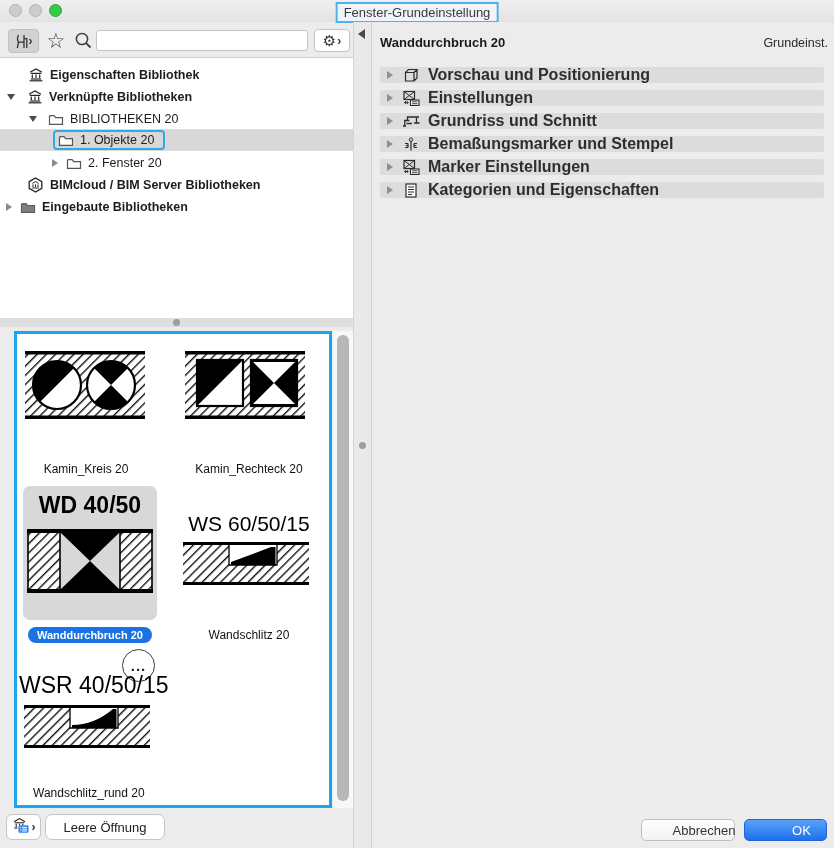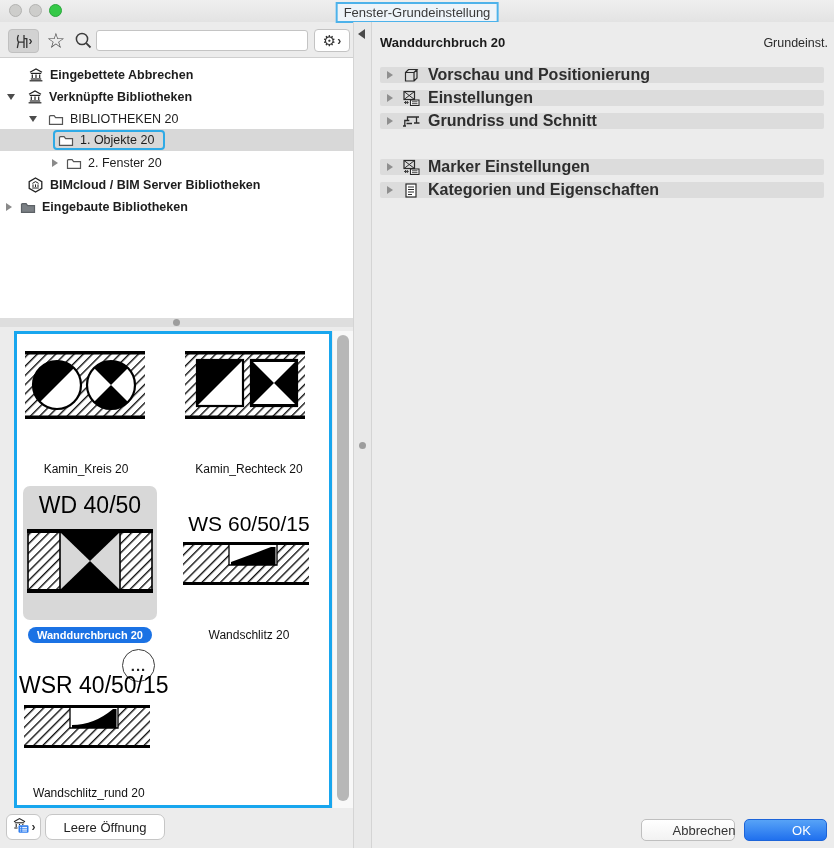--- a/index.html
+++ b/index.html
@@ -47,21 +47,21 @@
   .vsplit{position:absolute;left:353px;top:22px;width:19px;height:826px;background:#e9e9e9;
           border-left:1px solid #d4d4d4;border-right:1px solid #d4d4d4;box-sizing:border-box;}
   .collapse-tri{position:absolute;left:4px;top:7px;width:0;height:0;
                 border-top:5px solid transparent;border-bottom:5px solid transparent;border-right:7.5px solid #4a4a4a;}
 
   
   .libpanel{position:absolute;left:14px;top:331px;width:318px;height:477px;box-sizing:border-box;
             border:3px solid #18a6ee;background:#fff;}
   .cap{position:absolute;font-size:12px;color:#111;text-align:center;white-space:nowrap;}
   .biglabel{position:absolute;text-align:center;color:#000;white-space:nowrap;}
-  .wdbox{position:absolute;left:6px;top:152px;width:134px;height:134px;background:#d8d8d8;border-radius:7px;}
+  .wdbox{position:absolute;left:6px;top:152px;width:134px;height:134px;background:#d8d8d8;border-radius:7px;font-weight:bold;}
   .pillrow{position:absolute;left:6px;top:291px;width:134px;text-align:center;}
   .pill{display:inline-block;background:#1b72e4;color:#fff;font-size:11px;font-weight:700;
         border-radius:9px;padding:2px 9px;white-space:nowrap;}
   .morebtn{position:absolute;left:105px;top:315px;width:33px;height:33px;border-radius:50%;
            border:1.5px solid #3c3c3c;background:#fff;box-sizing:border-box;
            display:flex;align-items:center;justify-content:center;font-size:15px;font-weight:700;color:#222;letter-spacing:1px;}
   .scrolltrack{position:absolute;left:333px;top:331px;width:20px;height:477px;background:#f8f8f8;}
   .scrollthumb{position:absolute;left:337px;top:335px;width:12px;height:466px;border-radius:6px;background:#b7b7b7;}
 
   
@@ -143,21 +143,21 @@
             <path d="M2,4.3 L8,1 L14,4.3"></path>
             <line x1="2.8" y1="5.4" x2="13.2" y2="5.4"></line>
             <line x1="4.3" y1="6.6" x2="4.3" y2="10"></line>
             <line x1="8" y1="6.6" x2="8" y2="10"></line>
             <line x1="11.7" y1="6.6" x2="11.7" y2="10"></line>
             <line x1="2.8" y1="11" x2="13.2" y2="11"></line>
             <line x1="1.6" y1="12.8" x2="14.4" y2="12.8"></line>
           </g>
         </svg>
     </span>
-    <span class="tlabel">Eingebettete Abbrechen</span>
+    <span class="tlabel">Eigenschaften Bibliothek</span>
   </div>
 
   <div class="trow bold" style="top:28px">
     <span class="exp exp-d" style="margin-left:7px"></span>
     <span class="tic" style="margin-left:12px">
       <svg width="16" height="14" viewBox="0 0 16 14">
           <g stroke="#222" stroke-width="1.2" fill="none">
             <path d="M2,4.3 L8,1 L14,4.3"></path>
             <line x1="2.8" y1="5.4" x2="13.2" y2="5.4"></line>
             <line x1="4.3" y1="6.6" x2="4.3" y2="10"></line>
@@ -376,20 +376,32 @@
   <div class="secbar" style="top:91px">
     <span class="exp exp-r"></span>
     <span class="sec-ic">
       <svg width="18" height="14" viewBox="0 0 18 14">
           <path d="M1,12 h3 M2.8,12 V6.5 h4.5 M5.5,6.5 V3 h6 M9,3 h8 M14.5,3 V9 M12,9 h5.5 M4.5,9.5 h5.5" fill="none" stroke="#2b2b2b" stroke-width="1.3"></path>
         </svg>
     </span>
     <span class="seclabel">Grundriss und Schnitt</span>
   </div>
 
+  <div class="secbar" style="top:114px">
+    <span class="exp exp-r"></span>
+    <span class="sec-ic">
+      <svg width="16" height="15" viewBox="0 0 16 15">
+          <circle cx="8" cy="2.6" r="1.7" fill="none" stroke="#2b2b2b" stroke-width="1"></circle>
+          <line x1="8" y1="4.3" x2="8" y2="13.5" stroke="#2b2b2b" stroke-width="1.2"></line>
+          <path d="M2,6.5 h3 M2.8,8.5 h2.2 M2,10.5 h3 M5,6.5 v4" stroke="#2b2b2b" stroke-width="1.2" fill="none"></path>
+          <path d="M11,6.5 h3 M11,8.5 h2.3 M11,10.5 h3 M11,6.5 v4" stroke="#2b2b2b" stroke-width="1.2" fill="none"></path>
+        </svg>
+    </span>
+    <span class="seclabel">Bemaßungsmarker und Stempel</span>
+  </div>
 
   <div class="secbar" style="top:137px">
     <span class="exp exp-r"></span>
     <span class="sec-ic">
       <svg width="17" height="16" viewBox="0 0 17 16">
           <rect x="1" y="1.5" width="10.5" height="8" fill="none" stroke="#2b2b2b" stroke-width="1.2"></rect>
           <path d="M1,1.5 L11.5,9.5 M11.5,1.5 L1,9.5" stroke="#2b2b2b" stroke-width="1"></path>
           <rect x="7.5" y="10" width="8.5" height="5.5" fill="#fff" stroke="#2b2b2b" stroke-width="1.1"></rect>
           <path d="M9,11.8 h5.5 M9,13.7 h5.5" stroke="#2b2b2b" stroke-width="0.9"></path>
           <path d="M1.5,12.5 h3.5 M3,11 l-1.5,1.5 1.5,1.5 M3.8,11 l1.5,1.5 -1.5,1.5" stroke="#2b2b2b" stroke-width="0.9" fill="none"></path>

